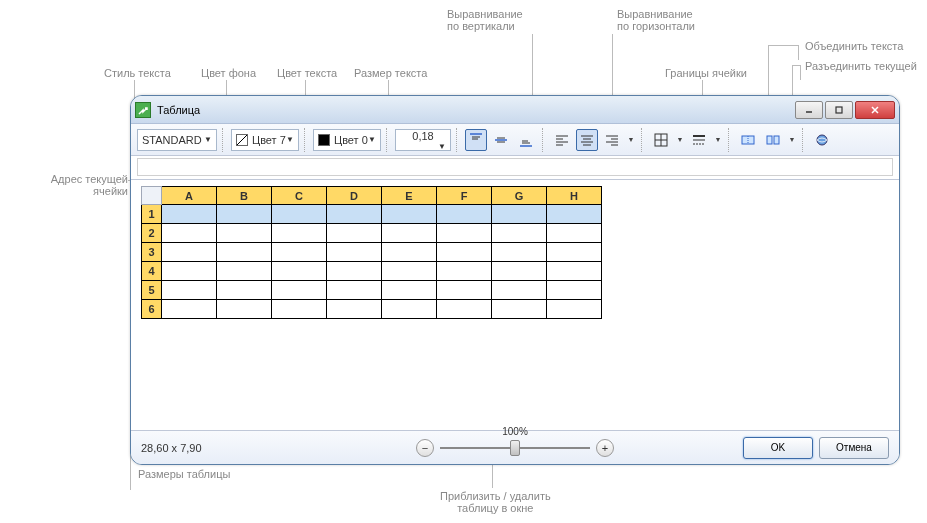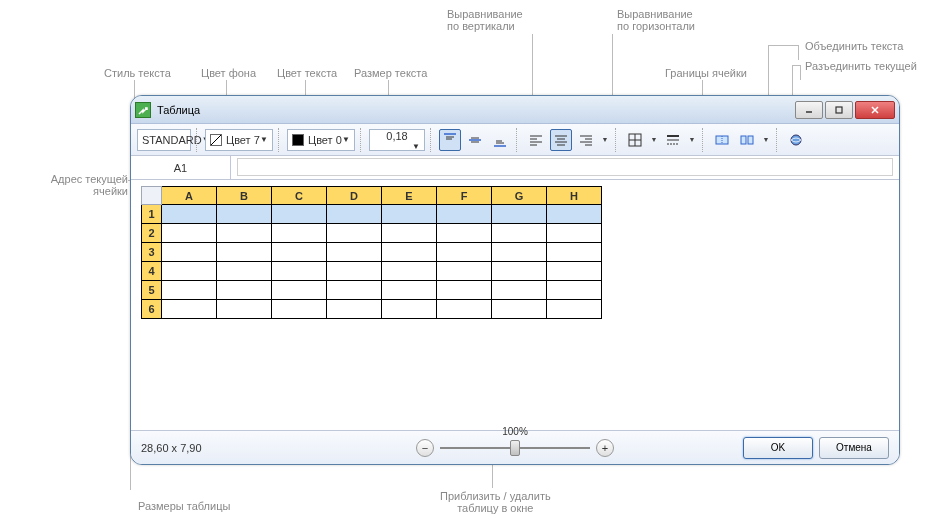--- a/index.html
+++ b/index.html
@@ -12,21 +12,21 @@
 .titlebar { height: 28px; background: linear-gradient(#e8f0f8, #c9d9ed); border-bottom: 1px solid #b0c0d8; display: flex; align-items: center; padding: 0 4px; }
 .titlebar-icon { width: 16px; height: 16px; background: #4CAF50; border: 1px solid #2a7a2a; margin-right: 6px; display: flex; align-items: center; justify-content: center; }
 .titlebar-icon svg { width: 12px; height: 12px; }
 .titlebar-title { color: #000; flex: 1; }
 .win-controls { display: flex; gap: 2px; }
 .win-btn { width: 28px; height: 18px; border: 1px solid #888; border-radius: 2px; background: linear-gradient(#f5f5f5, #d8d8d8); display: flex; align-items: center; justify-content: center; font-size: 10px; cursor: pointer; }
 .win-close { background: linear-gradient(#f08080, #d04040); border-color: #a03030; color: #fff; width: 40px; }
 
 .toolbar { height: 32px; background: linear-gradient(#f8fafd, #e8eef8); border-bottom: 1px solid #c0c8d8; display: flex; align-items: center; padding: 0 6px; gap: 3px; }
 .combo { height: 22px; border: 1px solid #a8b8cc; background: #fff; display: flex; align-items: center; padding: 0 4px; font-size: 11px; }
-.combo.style { width: 54px; }
+.combo.style { width: 80px; }
 .combo.bg { width: 68px; }
 .combo.fg { width: 68px; }
 .combo.size { width: 56px; flex-direction: column; }
 .combo .dd { margin-left: auto; font-size: 8px; }
 .swatch { width: 12px; height: 12px; border: 1px solid #666; margin-right: 4px; }
 .swatch.black { background: #000; }
 .swatch.diag { background: linear-gradient(135deg, #fff 48%, #000 50%, #fff 52%); }
 .sep { width: 4px; height: 24px; border-left: 1px dotted #aaa; margin: 0 2px; }
 .icon-btn { width: 22px; height: 22px; border: 1px solid transparent; display: flex; align-items: center; justify-content: center; cursor: pointer; border-radius: 2px; }
 .icon-btn.active { border: 1px solid #3a6aa8; background: #d0e0f5; }
@@ -70,21 +70,21 @@
 по вертикали</div>
 <div class="callout" style="left:617px; top:8px; white-space:pre;">Выравнивание
 по горизонтали</div>
 <div class="callout" style="left:665px; top:67px;">Границы ячейки</div>
 <div class="callout" style="left:805px; top:40px;">Объединить текста</div>
 <div class="callout" style="left:805px; top:60px;">Разъединить текущей</div>
 <div class="callout" style="left:0px; top:173px; white-space:pre; text-align:right; width:128px;">Адрес текущей
 ячейки</div>
 <div class="callout" style="left:622px; top:227px;">Содержимое ячейки</div>
 <div class="callout" style="left:800px; top:270px;">Таблица символов</div>
-<div class="callout" style="left:138px; top:500px;">Размеры таблицы</div>
+<div class="callout" style="left:138px; top:468px;">Размеры таблицы</div>
 <div class="callout" style="left:440px; top:490px; white-space:pre; text-align:center;">Приблизить / удалить
 таблицу в окне</div>
 
 <div class="callout-line" style="left:134px; top:80px; width:1px; height:56px;"></div>
 <div class="callout-line" style="left:226px; top:80px; width:1px; height:56px;"></div>
 <div class="callout-line" style="left:305px; top:80px; width:1px; height:56px;"></div>
 <div class="callout-line" style="left:388px; top:80px; width:1px; height:56px;"></div>
 <div class="callout-line" style="left:532px; top:34px; width:1px; height:100px;"></div>
 <div class="callout-line" style="left:612px; top:34px; width:1px; height:100px;"></div>
 <div class="callout-line" style="left:702px; top:80px; width:1px; height:56px;"></div>
@@ -236,23 +236,20 @@
 
     <div class="icon-btn">
       <svg viewBox="0 0 16 16">
           <circle cx="8" cy="8" r="5" fill="#6aa0e0" stroke="#336"></circle>
           <path d="M3 8 Q8 4 13 8 M3 8 Q8 12 13 8" stroke="#fff" fill="none" stroke-width="0.8"></path>
         </svg>
     </div>
   </div>
 
   <div class="addr-row">
-    <div class="addr-box">
-      <span>A1</span>
-    </div>
     <div class="formula-box"></div>
   </div>
 
   <div class="grid-area">
     <table class="grid">
       <tbody>
           <tr>
         <th class="corner"></th>
         <th class="colh">A</th>
         <th class="colh">B</th>

